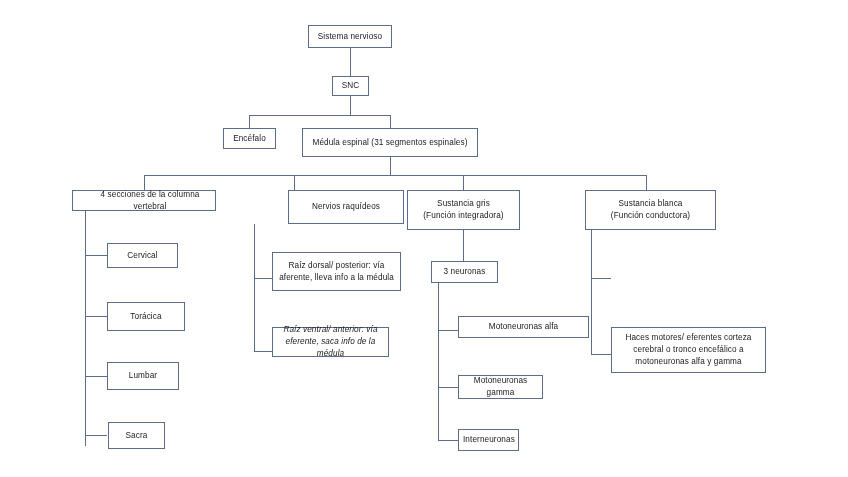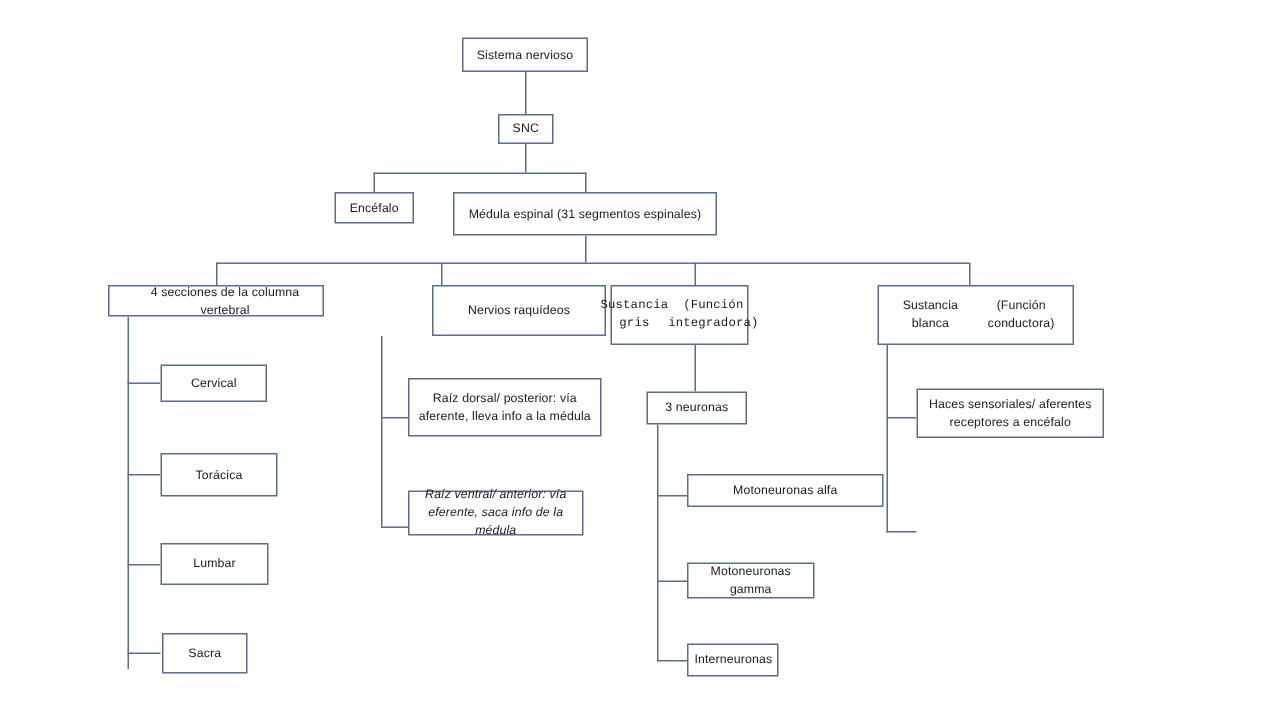--- a/index.html
+++ b/index.html
@@ -97,26 +97,26 @@
   </div>
 
   <div class="node" style="left: 72px; top: 190px; width: 144px; height: 21px; border-color: rgb(92, 109, 140); color: rgb(26, 26, 26); padding-left: 16px;">
     <span>4 secciones de la columna vertebral</span>
   </div>
 
   <div class="node" style="left: 248px; top: 190px; width: 116px; height: 34px; border-color: rgb(92, 109, 140); color: rgb(26, 26, 26); margin-left: 40px;">
     <span>Nervios raquídeos</span>
   </div>
 
-  <div class="node" style="left: 407px; top: 190px; width: 92px; height: 40px; flex-direction: row; border-color: rgb(92, 109, 140); color: rgb(26, 26, 26); font-family: Liberation Mono, monospace;">
+  <div class="node" style="left: 407px; top: 190px; width: 113px; height: 40px; flex-direction: column; border-color: rgb(92, 109, 140); color: rgb(26, 26, 26);">
     <span>Sustancia gris</span>
     <span>(Función integradora)</span>
   </div>
 
-  <div class="node" style="left: 585px; top: 190px; width: 131px; height: 40px; flex-direction: row; border-color: rgb(92, 109, 140); color: rgb(26, 26, 26);">
+  <div class="node" style="left: 585px; top: 190px; width: 131px; height: 40px; flex-direction: column; border-color: rgb(92, 109, 140); color: rgb(26, 26, 26);">
     <span>Sustancia blanca</span>
     <span>(Función conductora)</span>
   </div>
 
   <div class="node" style="left: 107px; top: 302px; width: 78px; height: 29px; border-color: rgb(92, 109, 140); color: rgb(26, 26, 26);">
     <span>Torácica</span>
   </div>
 
   <div class="node" style="left: 107px; top: 243px; width: 71px; height: 25px; border-color: rgb(92, 109, 140); color: rgb(26, 26, 26);">
     <span>Cervical</span>
@@ -147,18 +147,18 @@
   </div>
 
   <div class="node" style="left: 458px; top: 375px; width: 85px; height: 24px; border-color: rgb(92, 109, 140); color: rgb(26, 26, 26);">
     <span>Motoneuronas gamma</span>
   </div>
 
   <div class="node" style="left: 458px; top: 429px; width: 61px; height: 22px; border-color: rgb(92, 109, 140); color: rgb(26, 26, 26);">
     <span>Interneuronas</span>
   </div>
 
-  <div class="node" style="left: 611px; top: 259px; width: 125px; height: 33px; border-color: rgb(92, 109, 140); color: rgb(26, 26, 26);">
-    <span>Haces sensoriales/ aferentes receptores a encéfalo</span>
+
+  <div class="node" style="left: 611px; top: 327px; width: 155px; height: 46px; border-color: rgb(92, 109, 140); color: rgb(26, 26, 26);">
+    <span>Haces motores/ eferentes corteza cerebral o tronco encefálico a motoneuronas alfa y gamma</span>
   </div>
-
 
 </div>
 
 </body></html>

